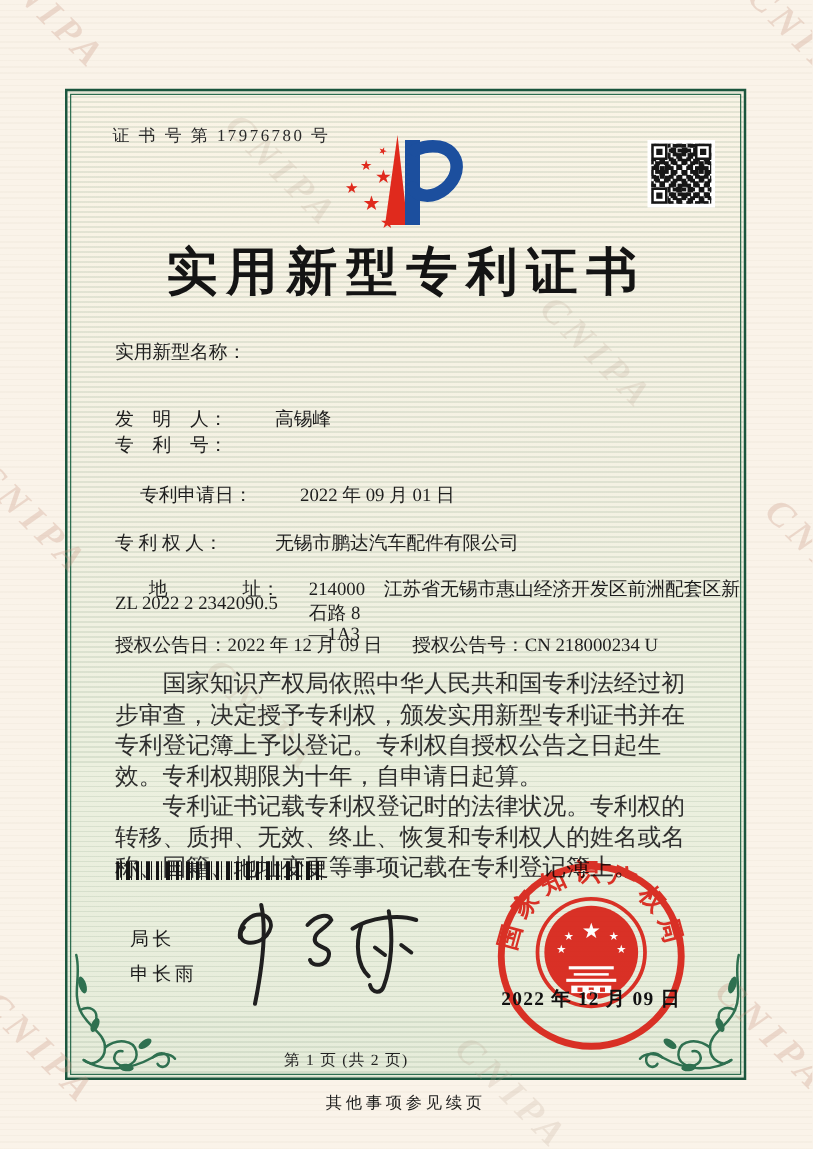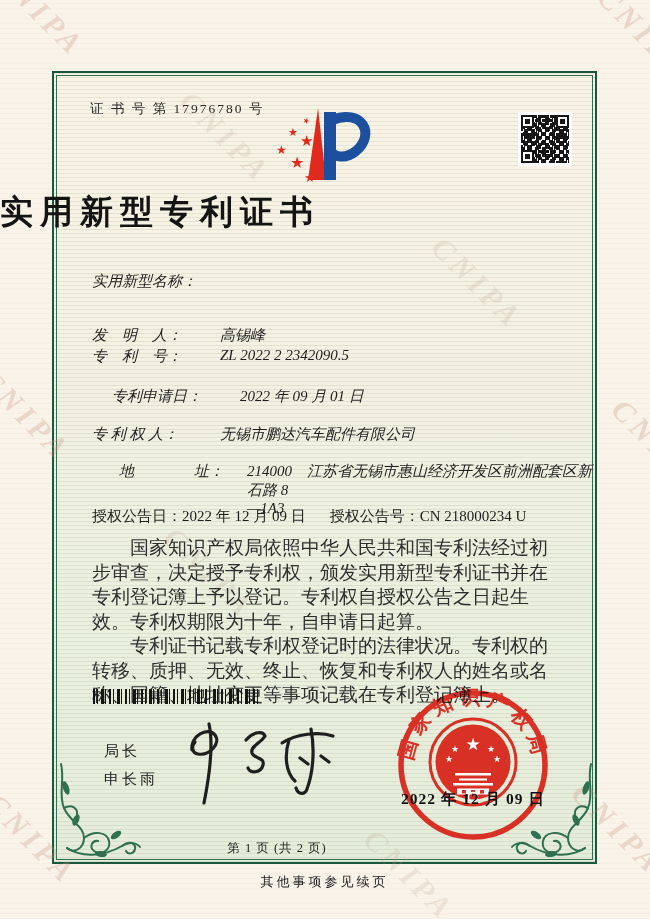--- a/index.html
+++ b/index.html
@@ -29,23 +29,23 @@
     background:
       repeating-linear-gradient(0deg, rgba(140,165,138,.20) 0 1px, transparent 1px 4px),
       linear-gradient(180deg,#faf4e6 0%,#f4f1e3 40%,#ecf0df 68%,#e6ecda 100%);
   }
   .frame::after{
     content:""; position:absolute; inset:2px; border:1px solid #2e6e51;
   }
   .content{ position:absolute; inset:0; z-index:3; }
   .abs{ position:absolute; }
   .cert-number{ left:90px; top:100px; font-size:13.5px; letter-spacing:2px; color:#2a2a2a; }
-  .title{ left:0; top:190px; width:650px; text-align:left;
-          font-size:33px; font-weight:700; letter-spacing:7px; color:#141414; }
-  .field-row{ left:92px; width:480px; font-size:15px; color:#1e1e1e; display:flex;font-style:italic; }
+  .title{ left:0; top:190px; width:650px; text-align:center;
+          font-size:41px; font-weight:700; letter-spacing:7px; color:#141414; }
+  .field-row{ left:92px; width:480px; font-size:15px; color:#1e1e1e; display:flex; }
   .flabel{ display:inline-block; width:128px; flex:0 0 128px; }
   .fvalue{ white-space:pre-line; }
   .grant-row{ left:92px; width:500px; font-size:15px; color:#1e1e1e; }
   .grant-row .flabel2{ margin-left:24px; }
   .paras{ left:92px; top:536px; width:468px; font-size:19px; line-height:24.5px; color:#2e2e2e; }
   .paras p{ text-indent:2em; }
   .barcode{
     left:93px; top:689px; width:166px; height:15px;
     background:repeating-linear-gradient(90deg,
       #151515 0 2px, transparent 2px 4px,
@@ -154,21 +154,21 @@
 
     <div class="abs title">实用新型专利证书</div>
 
     <div class="abs field-row" style="top:272px;">
       <span class="flabel">实用新型名称：</span>
     </div>
     <div class="abs field-row" style="top:326px;">
       <span class="flabel">发　明　人：</span>
       <span class="fvalue">高锡峰</span>
     </div>
-    <div class="abs field-row" style="top:347px;">
+    <div class="abs field-row" style="top:347px;flex-direction:column;">
       <span class="flabel">专　利　号：</span>
       <span class="fvalue">ZL 2022 2 2342090.5</span>
     </div>
     <div class="abs field-row" style="top:387px;margin-left:20px;">
       <span class="flabel">专利申请日：</span>
       <span class="fvalue">2022 年 09 月 01 日</span>
     </div>
     <div class="abs field-row" style="top:425px;">
       <span class="flabel">专 利 权 人：</span>
       <span class="fvalue">无锡市鹏达汽车配件有限公司</span>

